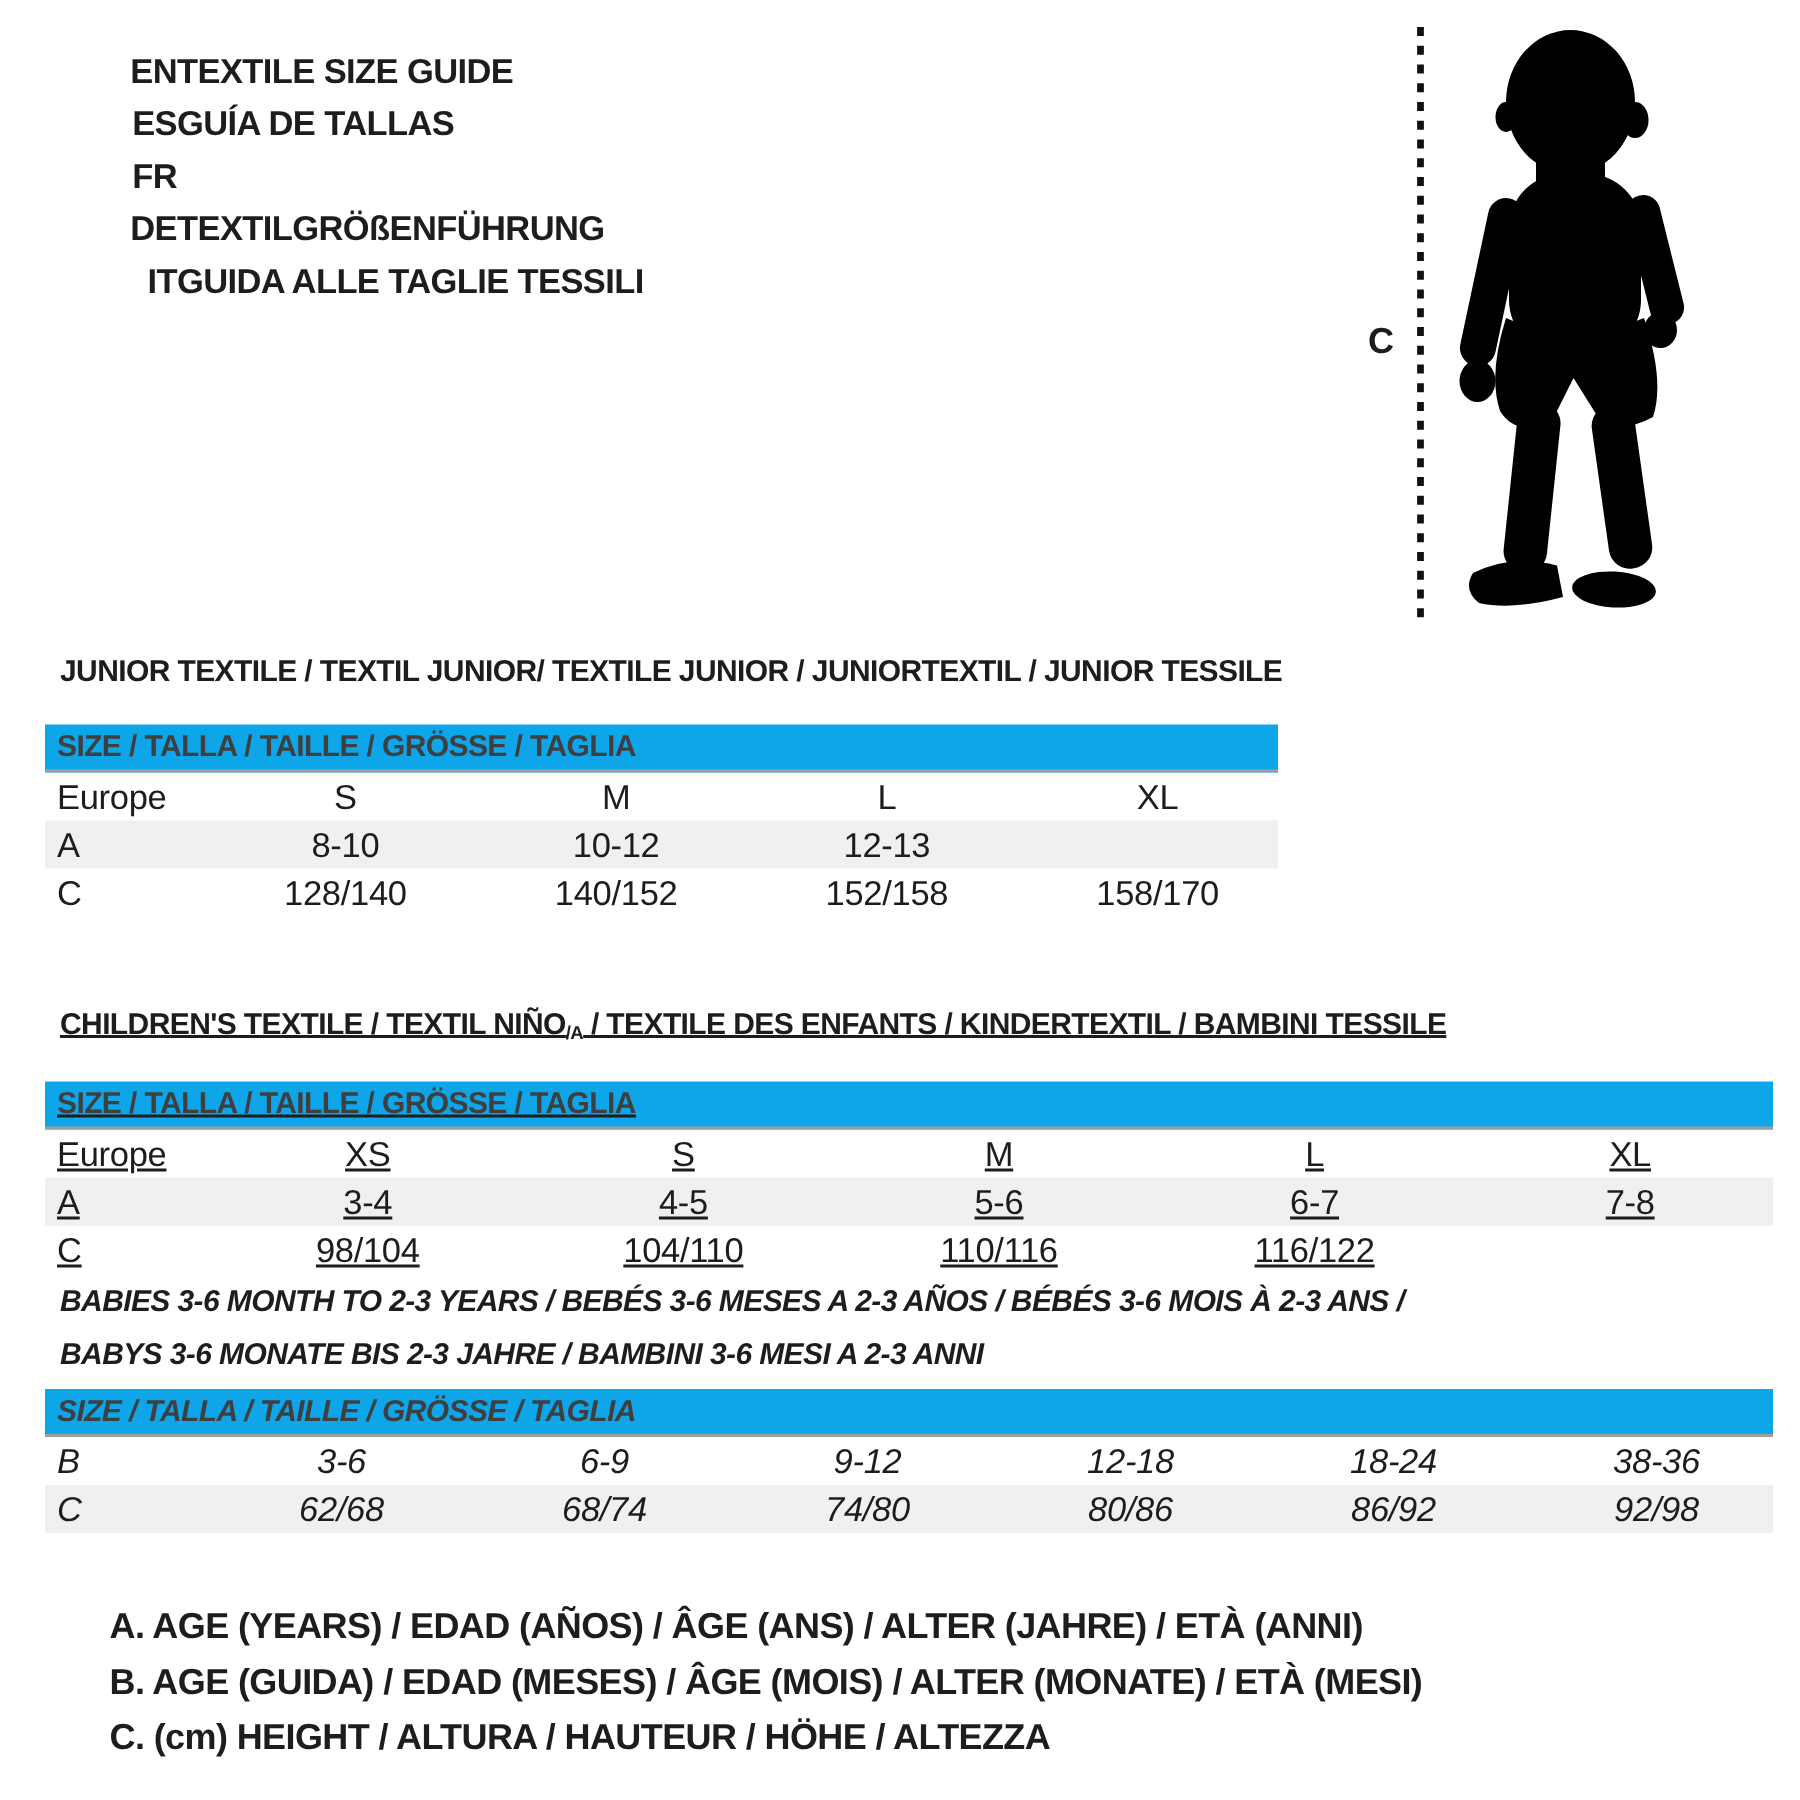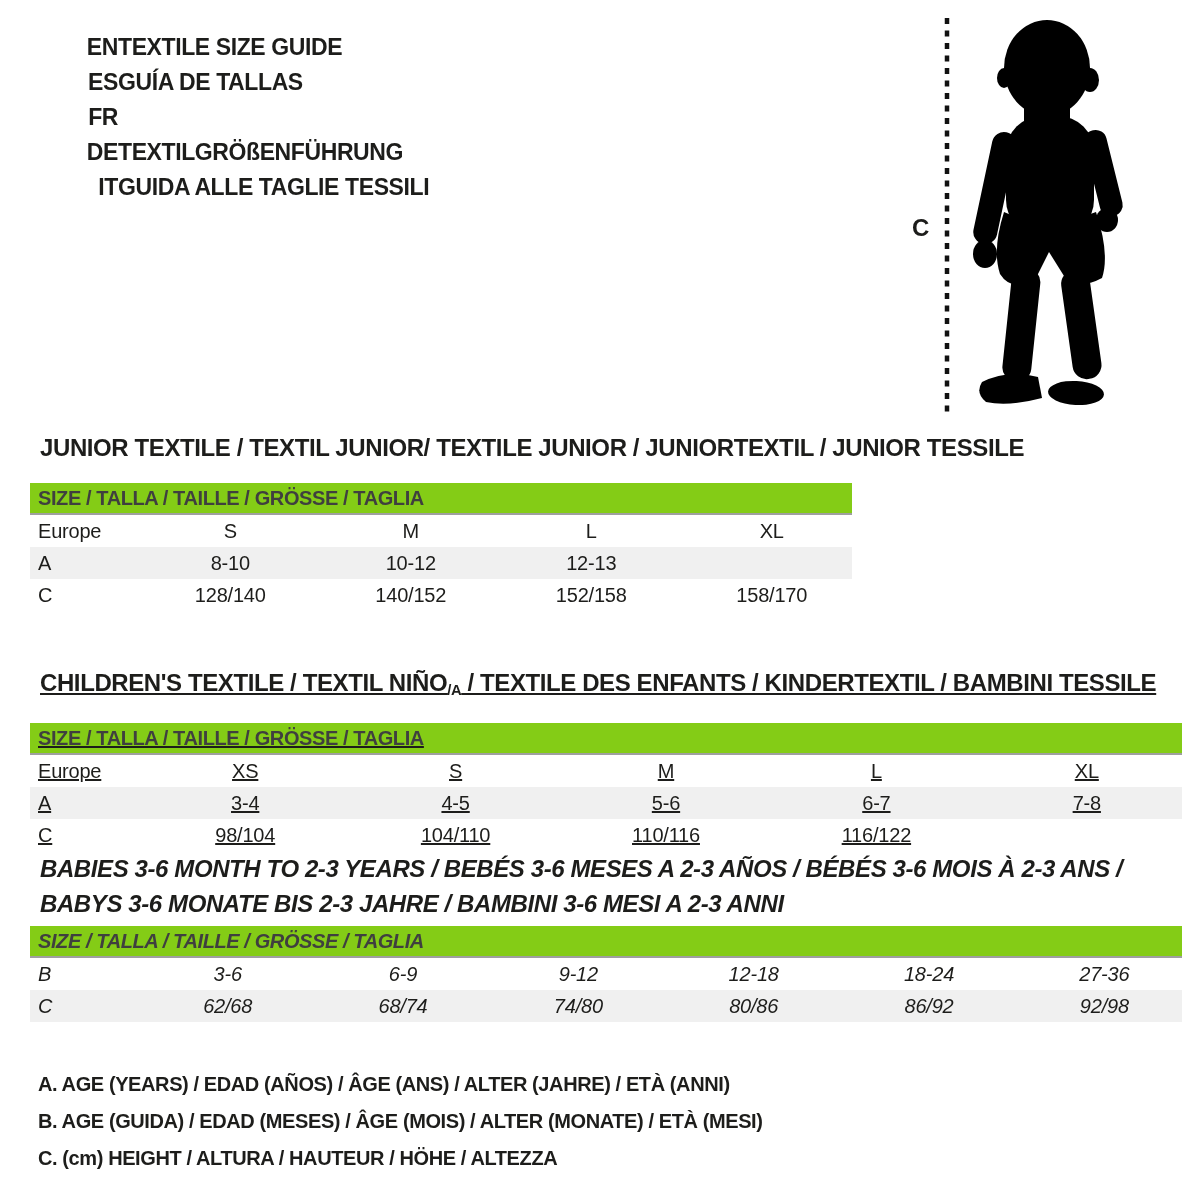--- a/index.html
+++ b/index.html
@@ -15,40 +15,40 @@
   .lang-code{width:78px;flex:0 0 78px;}
   
   .figure-label{position:absolute;left:912px;top:214px;font-size:24px;font-weight:bold;}
   .dash-line{position:absolute;left:944px;top:16px;}
   .baby-svg{position:absolute;left:956px;top:14px;}
   
   .table-block{position:absolute;left:30px;}
   .t1{top:437px;width:822px;}
   .t2{top:672px;width:1152px;text-decoration:underline;}
   .t3{top:851px;width:1152px;font-style:italic;}
-  .tbl-title{margin:0 0 0 10px;font-size:24px;font-weight:bold;
+  .tbl-title{margin:0 0 0 10px;font-size:20px;font-weight:bold;
     letter-spacing:-0.4px;line-height:22px;white-space:nowrap;}
   .t1 .tbl-title{margin-bottom:24px;}
   .t2 .tbl-title{margin-bottom:22px;}
   .t3 .tbl-title{line-height:35px;margin-bottom:5px;white-space:normal;}
   .sub{font-size:0.62em;vertical-align:-0.28em;}
-  .size-bar{height:30px;line-height:30px;background:#84cc16;
+  .size-bar{height:30px;line-height:30px;background:#0ea5e9;
     border-bottom:2px solid #9f9f9f;padding-left:8px;
     font-weight:bold;font-size:20px;color:#3f3f3f;letter-spacing:-0.4px;}
-  .trow{display:grid;height:32px;line-height:32px;font-size:20px;letter-spacing:-0.2px;gap:20px;}
+  .trow{display:grid;height:32px;line-height:32px;font-size:23px;letter-spacing:-0.2px;gap:20px;}
   .cols4{grid-template-columns:100px repeat(4,1fr);}
   .cols5{grid-template-columns:100px repeat(5,1fr);}
   .cols6{grid-template-columns:100px repeat(6,1fr);}
   .tlabel{padding-left:8px;text-align:left;}
   .tcell{text-align:center;}
   .shaded{background:#f0f0f0;}
   
   .legend{position:absolute;left:38px;top:1066px;}
-  .legend-line{font-weight:bold;font-size:20px;line-height:37px;
-    letter-spacing:-0.4px;white-space:nowrap;}
+  .legend-line{font-weight:bold;font-size:24px;line-height:37px;
+    letter-spacing:-0.4px;white-space:nowrap;margin-left:35px;}
 </style>
 </head>
 <body>
 
 <section class="lang-header">
   <div class="lang-row">
     <span class="lang-code">EN</span>
     <span class="lang-text">TEXTILE SIZE GUIDE</span>
   </div>
   <div class="lang-row">
@@ -157,21 +157,21 @@
 <section class="table-block t3">
   <h2 class="tbl-title"><span>BABIES 3-6 MONTH TO 2-3 YEARS / BEBÉS 3-6 MESES A 2-3 AÑOS / BÉBÉS 3-6 MOIS À 2-3 ANS /</span><br><span>BABYS 3-6 MONATE BIS 2-3 JAHRE / BAMBINI 3-6 MESI A 2-3 ANNI</span></h2>
   <div class="size-bar">SIZE / TALLA / TAILLE / GRÖSSE / TAGLIA</div>
   <div class="trow cols6">
     <span class="tlabel">B</span>
     <span class="tcell">3-6</span>
     <span class="tcell">6-9</span>
     <span class="tcell">9-12</span>
     <span class="tcell">12-18</span>
     <span class="tcell">18-24</span>
-    <span class="tcell">27-36</span>
+    <span class="tcell">38-36</span>
   </div>
   <div class="trow cols6 shaded">
     <span class="tlabel">C</span>
     <span class="tcell">62/68</span>
     <span class="tcell">68/74</span>
     <span class="tcell">74/80</span>
     <span class="tcell">80/86</span>
     <span class="tcell">86/92</span>
     <span class="tcell">92/98</span>
   </div>

